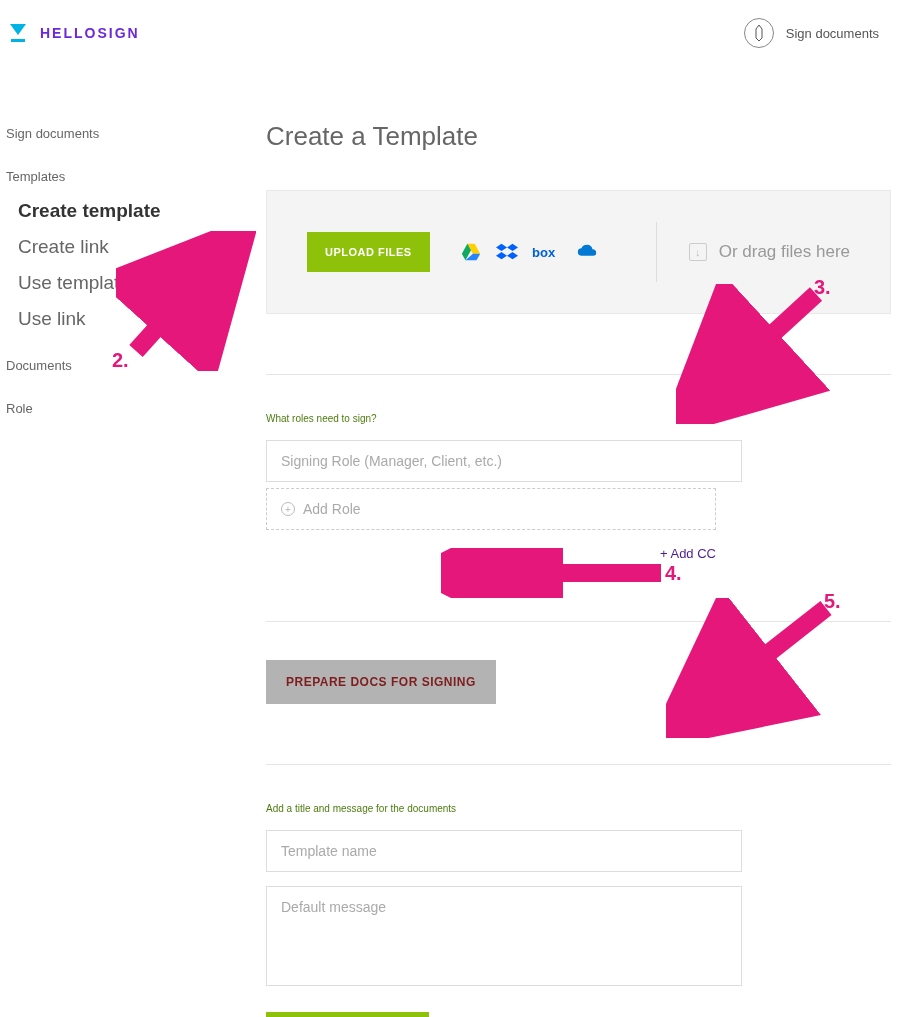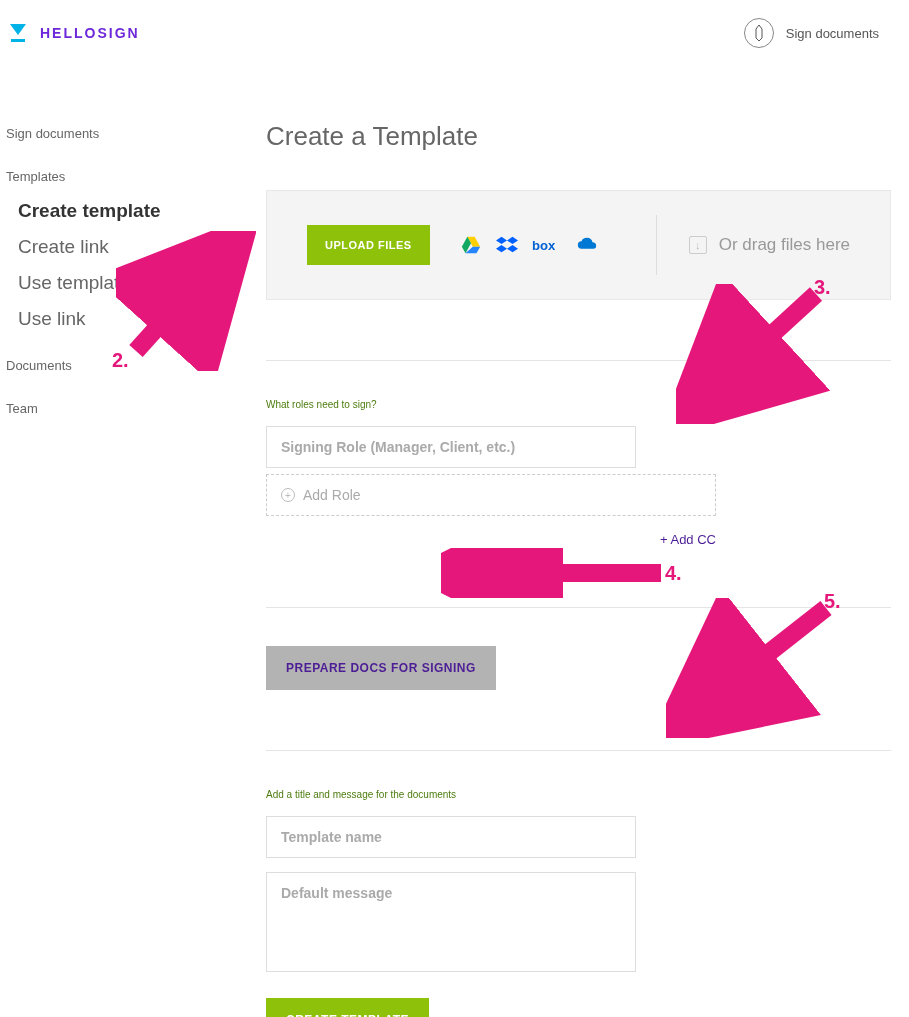--- a/index.html
+++ b/index.html
@@ -30,21 +30,21 @@
     .nav-section { margin-bottom: 28px; }
     .nav-head { font-size: 13px; color: #666; margin-bottom: 16px; cursor: pointer; }
     .nav-sub { font-size: 19px; color: #666; padding-left: 12px; margin-bottom: 14px; cursor: pointer; }
     .nav-sub.active { font-weight: 600; color: #333; }
 
     .main { flex: 1; padding: 55px 18px 40px 60px; position: relative; }
     .page-title { font-size: 26px; font-weight: 400; color: #666; margin-bottom: 38px; }
 
     .upload-zone {
       background: #f4f4f4; border: 1px solid #e8e8e8;
-      height: 110px; display: flex; align-items: center;
+      height: 124px; display: flex; align-items: center;
       padding: 0 40px;
     }
     .upload-left { display: flex; align-items: center; gap: 30px; flex: 1; }
     .upload-btn {
       background: #8ec109; color: #fff; border: none;
       font-size: 11px; font-weight: 700; letter-spacing: 0.5px;
       padding: 14px 18px; cursor: pointer;
     }
     .integrations { display: flex; align-items: center; gap: 14px; }
     .int-icon { width: 22px; height: 22px; }
@@ -52,38 +52,38 @@
     .drag-txt { color: #999; font-size: 17px; font-weight: 300; padding-left: 32px; display: flex; align-items: center; gap: 12px; }
     .dl-icon {
       width: 18px; height: 18px; border: 1px solid #ccc; border-radius: 2px;
       display: flex; align-items: center; justify-content: center; font-size: 11px; color: #bbb;
     }
 
     .section { border-top: 1px solid #e5e5e5; padding-top: 38px; margin-top: 60px; }
     .section-label { font-size: 10px; color: #4d7c0f; margin-bottom: 16px; }
 
     .role-input, .tpl-name, .tpl-msg {
-      width: 370px; border: 1px solid #ddd; padding: 12px 14px;
-      font-size: 14px; color: #555; background: #fff; font-weight: bold;
+      width: 476px; border: 1px solid #ddd; padding: 12px 14px;
+      font-size: 14px; color: #555; background: #fff;
     }
     .role-input::placeholder, .tpl-name::placeholder, .tpl-msg::placeholder { color: #aaa; }
     .add-role {
       width: 450px; border: 1px dashed #ccc; padding: 12px 14px; margin-top: 6px;
       font-size: 14px; color: #aaa; cursor: pointer;
       display: flex; align-items: center; gap: 8px;
     }
     .plus-circle {
       width: 14px; height: 14px; border: 1px solid #bbb; border-radius: 50%;
       display: inline-flex; align-items: center; justify-content: center;
       font-size: 10px; color: #bbb;
     }
     .add-cc { width: 450px; text-align: right; font-size: 13px; color: #4c1d95; margin-top: 16px; cursor: pointer; }
 
     .prepare-btn {
-      background: #b3b3b3; color: #4c1d95; border: none;
+      background: #b3b3b3; color: #7f1d1d; border: none;
       font-size: 12px; font-weight: 700; letter-spacing: 0.5px;
       padding: 15px 20px; cursor: pointer;
     }
     .tpl-name { display: block; margin-bottom: 14px; }
     .tpl-msg { display: block; height: 100px; resize: none; font-family: inherit; }
     .create-btn {
       background: #8ec109; color: #fff; border: none;
       font-size: 12px; font-weight: 700; letter-spacing: 0.5px;
       padding: 15px 20px; cursor: pointer; margin-top: 26px;
     }
@@ -124,21 +124,21 @@
       <div class="nav-head">Templates</div>
       <div class="nav-sub active">Create template</div>
       <div class="nav-sub">Create link</div>
       <div class="nav-sub">Use template</div>
       <div class="nav-sub">Use link</div>
     </div>
     <div class="nav-section">
       <div class="nav-head">Documents</div>
     </div>
     <div class="nav-section">
-      <div class="nav-head">Team</div>
+      <div class="nav-head">Role</div>
     </div>
   </nav>
 
   <main class="main">
     <h1 class="page-title">Create a Template</h1>
 
     <div class="upload-zone">
       <div class="upload-left">
         <button class="upload-btn">UPLOAD FILES</button>
         <div class="integrations">

